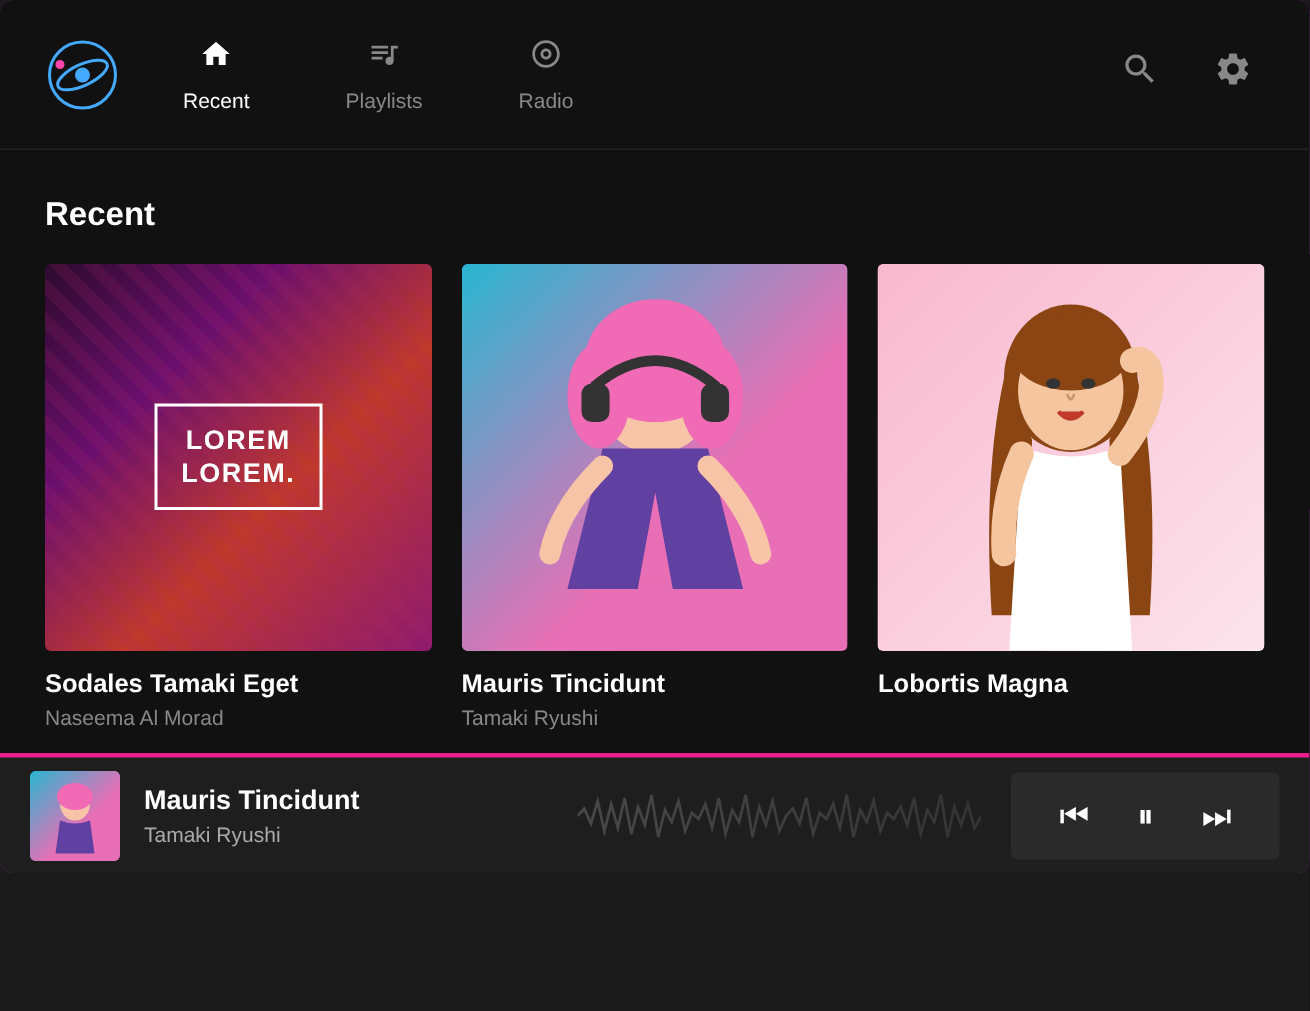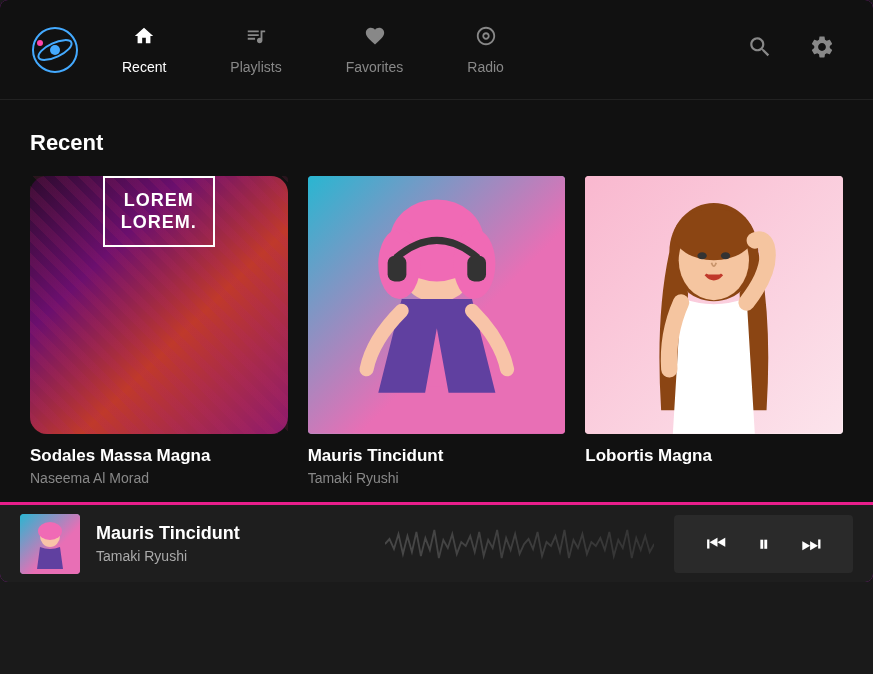--- a/index.html
+++ b/index.html
@@ -119,23 +119,22 @@
       margin-bottom: 12px;
     }
 
     
     .card-art-1 {
       width: 100%;
       height: 100%;
       background: linear-gradient(135deg, #2d0a2e 0%, #6b0f6e 30%, #c0392b 60%, #8e1a6e 100%);
       position: relative;
       display: flex;
-      align-items: flex-start;
+      align-items: center;
       justify-content: center;
-      border-radius: 17px;
     }
 
     .card-art-1::before {
       content: '';
       position: absolute;
       inset: 0;
       background: 
         repeating-linear-gradient(
           45deg,
           transparent,
@@ -307,28 +306,20 @@
         <span class="nav-icon">
           <svg width="22" height="22" viewBox="0 0 24 24" fill="#888">
             <path d="M15 6H3v2h12V6zm0 4H3v2h12v-2zM3 16h8v-2H3v2zM17 6v8.18c-.31-.11-.65-.18-1-.18-1.66 0-3 1.34-3 3s1.34 3 3 3 3-1.34 3-3V8h3V6h-5z"></path>
           </svg>
         </span>
         <span class="nav-label" style="color:#888">Playlists</span>
       </div>
       <div class="nav-item">
         <span class="nav-icon">
           <svg width="22" height="22" viewBox="0 0 24 24" fill="#888">
-            <path d="M12 21.35l-1.45-1.32C5.4 15.36 2 12.28 2 8.5 2 5.42 4.42 3 7.5 3c1.74 0 3.41.81 4.5 2.09C13.09 3.81 14.76 3 16.5 3 19.58 3 22 5.42 22 8.5c0 3.78-3.4 6.86-8.55 11.54L12 21.35z"></path>
-          </svg>
-        </span>
-        <span class="nav-label" style="color:#888">Favorites</span>
-      </div>
-      <div class="nav-item">
-        <span class="nav-icon">
-          <svg width="22" height="22" viewBox="0 0 24 24" fill="#888">
             <path d="M12 2C6.48 2 2 6.48 2 12s4.48 10 10 10 10-4.48 10-10S17.52 2 12 2zm0 18c-4.42 0-8-3.58-8-8s3.58-8 8-8 8 3.58 8 8-3.58 8-8 8zm0-12c-2.21 0-4 1.79-4 4s1.79 4 4 4 4-1.79 4-4-1.79-4-4-4zm0 6c-1.1 0-2-.9-2-2s.9-2 2-2 2 .9 2 2-.9 2-2 2z"></path>
           </svg>
         </span>
         <span class="nav-label" style="color:#888">Radio</span>
       </div>
     </div>
 
     <div class="nav-right">
       <button class="nav-icon-btn">
         <svg width="26" height="26" viewBox="0 0 24 24" fill="#888">
@@ -350,21 +341,21 @@
 
       <div class="music-card">
         <div class="card-image">
           <div class="card-art-1">
             <div class="lorem-box">
               <div class="lorem-text">LOREM</div>
               <div class="lorem-text">LOREM.</div>
             </div>
           </div>
         </div>
-        <div class="card-title">Sodales Massa Magna</div>
+        <div class="card-title">Sodales Tamaki Eget</div>
         <div class="card-artist">Naseema Al Morad</div>
       </div>
 
       <div class="music-card">
         <div class="card-image">
           <div class="card-art-2">
             <svg class="person2-svg" viewBox="0 0 220 220" xmlns="http://www.w3.org/2000/svg">
 
               <defs>
                 <linearGradient id="bg2" x1="0%" y1="0%" x2="100%" y2="100%">

